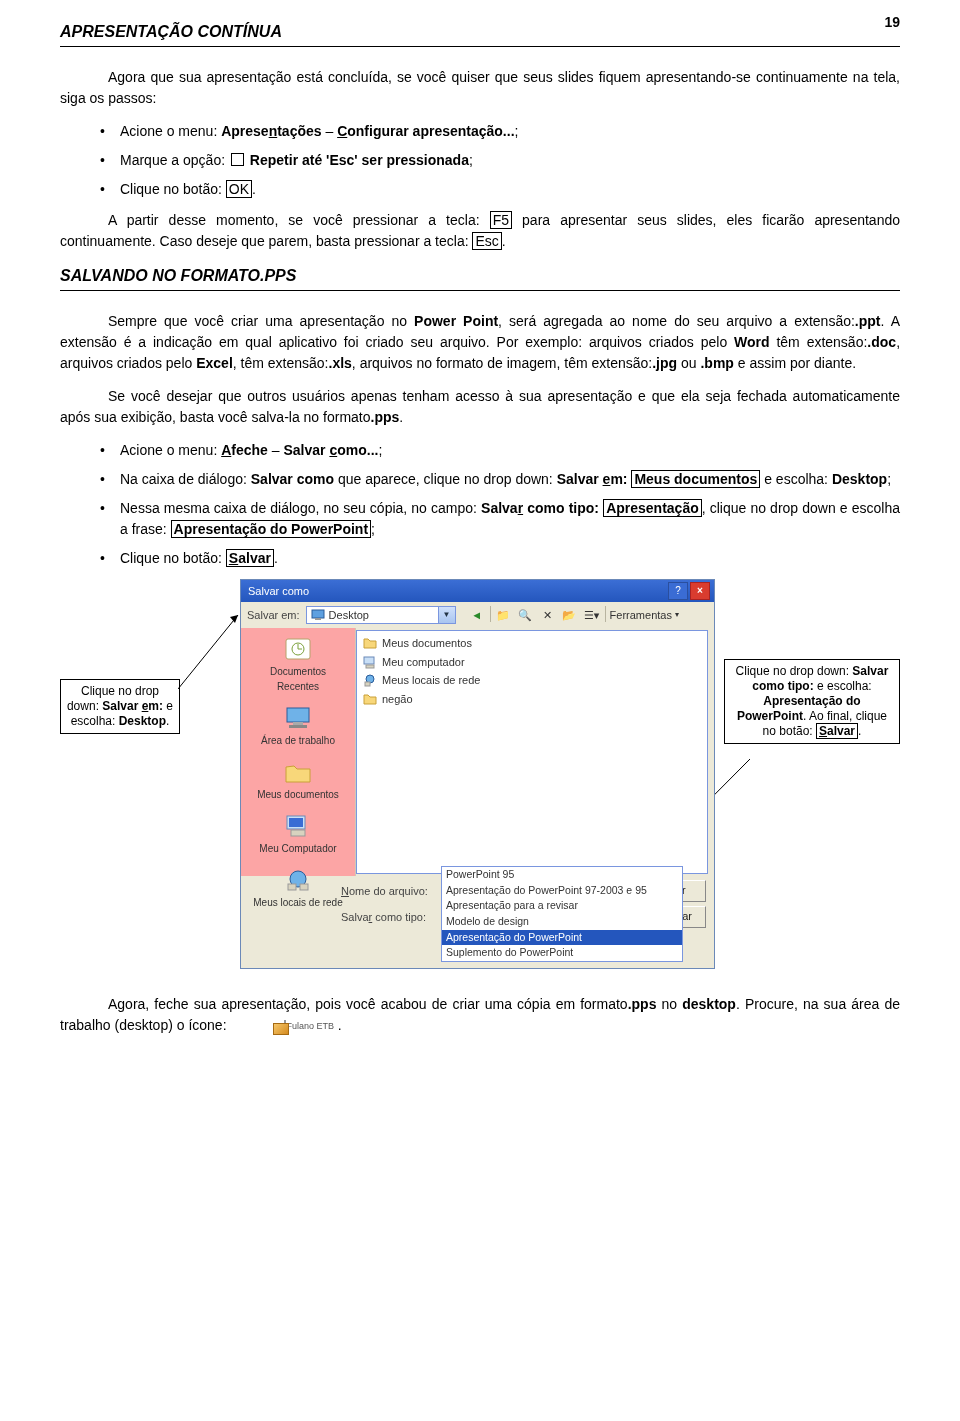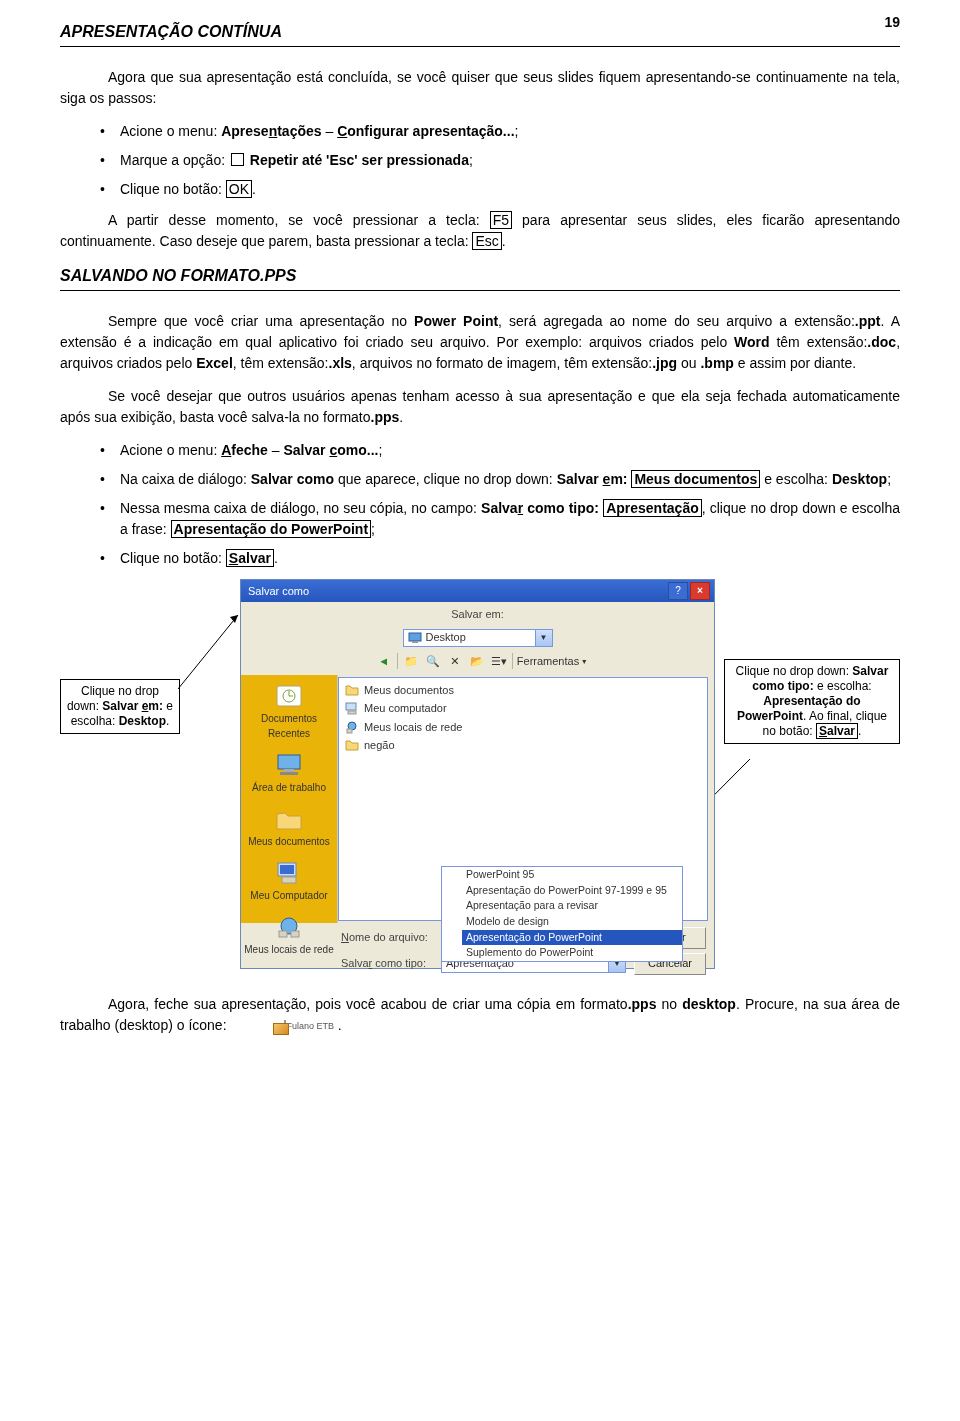--- a/index.html
+++ b/index.html
@@ -126,21 +126,20 @@
     background:#3a6cd4; border:1px solid #2a4f9e;
     color:#fff; text-align:center; line-height:16px; font-size:10px;
     margin-left:2px;
   }
   .toolbar-row {
     display: flex;
     align-items: center;
     padding: 4px 6px;
     gap: 6px;
     background: #ece9d8;
-    flex-direction: column;
   }
   .label { color: #444; }
   .combo {
     border: 1px solid #7a96df;
     background: #fff;
     height: 18px;
     display: flex;
     align-items: center;
     padding: 0 4px;
     box-sizing: border-box;
@@ -161,26 +160,26 @@
   }
   .sep { width:1px; height:16px; background:#b8b4a0; }
   .tools-drop { font-size:11px; color:#333; display:flex; align-items:center; gap:3px; }
 
   .dialog-body {
     display: flex;
     height: calc(100% - 22px - 28px - 90px);
   }
   .places-bar {
     width: 92px;
-    background: #eab308;
+    background: #fca5a5;
     border-right: 1px solid #cfcab6;
     display: flex;
     flex-direction: column;
     align-items: center;
-    padding: 4px 2px;
+    padding: 4px 11px;
     gap: 2px;
   }
   .place-item {
     width: 100%;
     display: flex;
     flex-direction: column;
     align-items: center;
     gap: 1px;
     padding: 3px 0 5px 0;
     font-size: 10px;
@@ -222,21 +221,21 @@
     position: absolute;
     left: 200px;
     bottom: 6px;
     width: 240px;
     background: #fff;
     border: 1px solid #7a96df;
     font-size: 10.5px;
     line-height: 1.3;
     z-index: 5;
   }
-  .dropdown-list .opt { padding: 1px 4px; margin-left: 20px; }
+  .dropdown-list .opt { padding: 1px 4px; }
   .dropdown-list .opt.sel { background:#2456bd; color:#fff; }
 
   
   .end-icon {
     display: inline-block;
     text-align: center;
     vertical-align: middle;
     margin-left: 6px;
     font-size: 9px;
     color: #555;
@@ -464,21 +463,21 @@
         <span class="label">Salva<span class="underline-letter">r</span> como tipo:</span>
         <div class="combo">
           <span>Apresentação</span>
           <div class="caret">▼</div>
         </div>
         <div class="btn3d">Cancelar</div>
       </div>
 
       <div class="dropdown-list">
         <div class="opt">PowerPoint 95</div>
-        <div class="opt">Apresentação do PowerPoint 97-1999 e 95</div>
+        <div class="opt">Apresentação do PowerPoint 97-2003 e 95</div>
         <div class="opt">Apresentação para a revisar</div>
         <div class="opt">Modelo de design</div>
         <div class="opt sel">Apresentação do PowerPoint</div>
         <div class="opt">Suplemento do PowerPoint</div>
       </div>
     </div>
 
   </div>
 
   <p class="indent">

